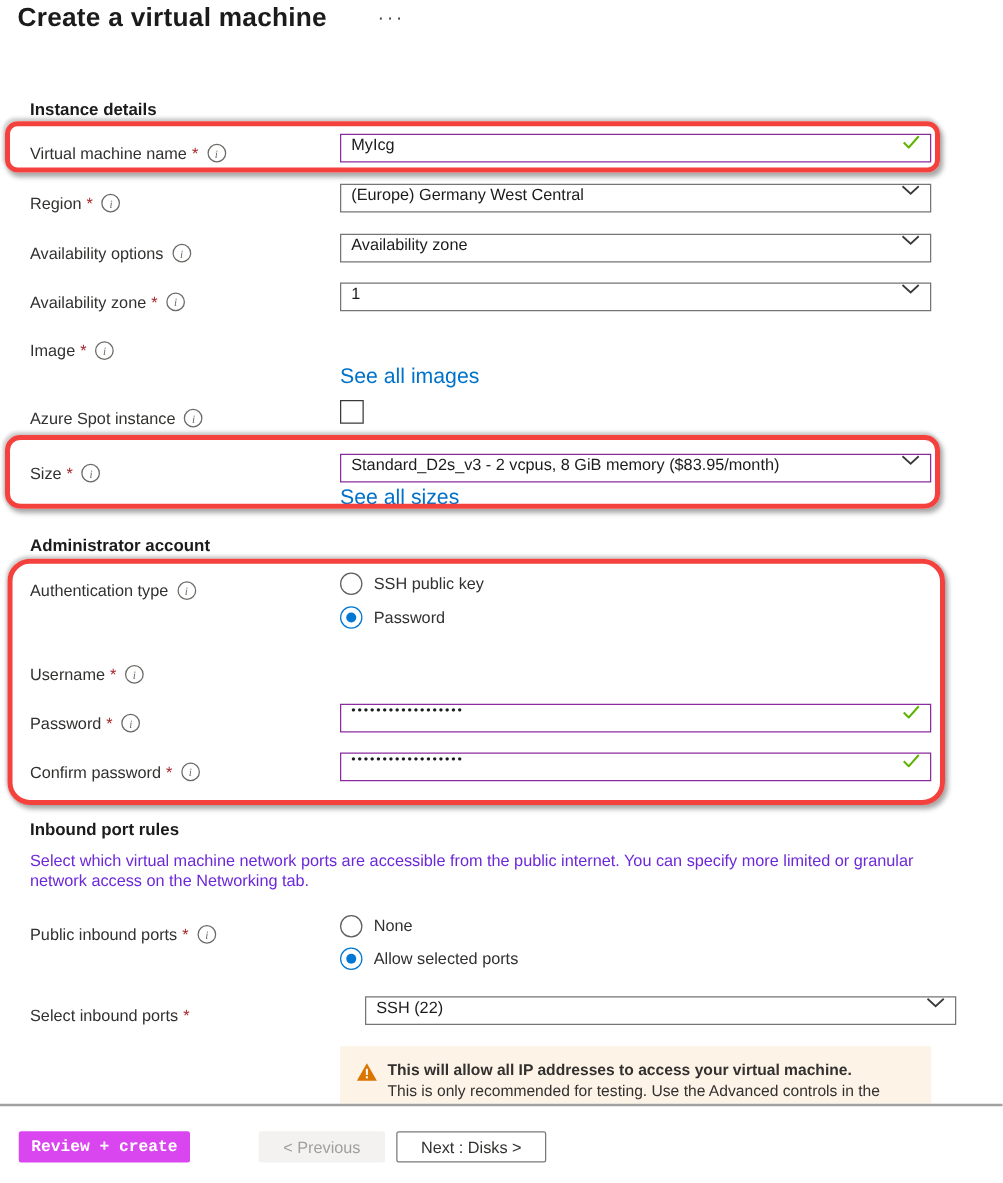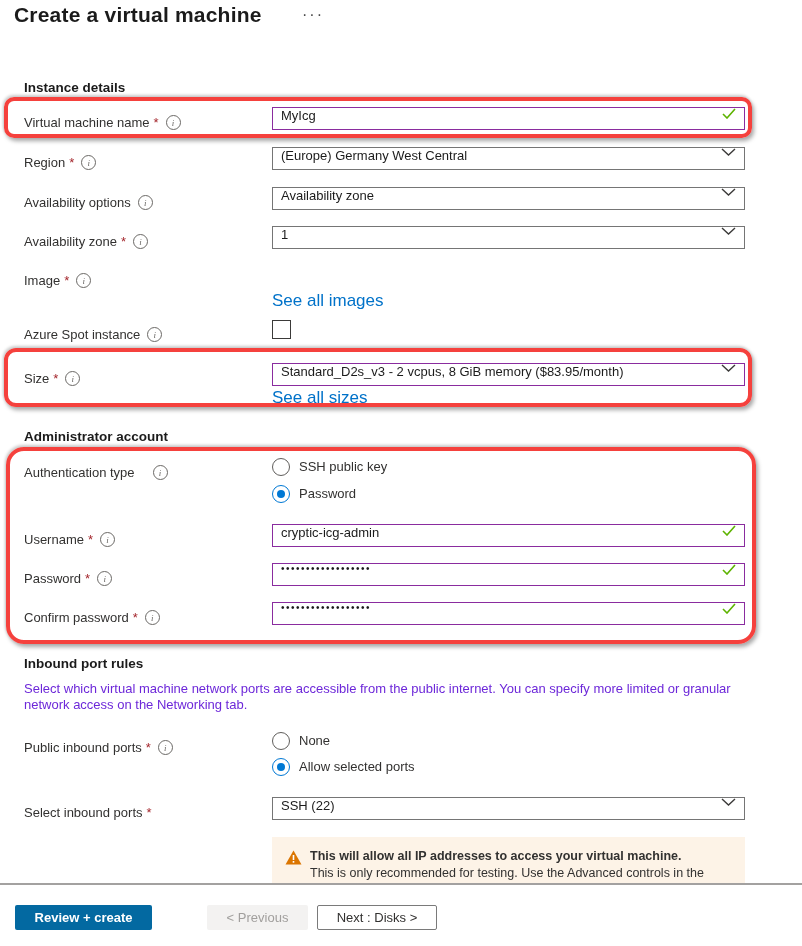--- a/index.html
+++ b/index.html
@@ -55,21 +55,21 @@
   .warning-text b{font-weight:700;}
 
   .annot{position:absolute;border:4px solid #f5413d;pointer-events:none;z-index:40;
          box-shadow:2px 3px 4px rgba(0,0,0,.35), -1px -2px 3px rgba(0,0,0,.2);}
   .annot1{left:4px;top:97px;width:740px;height:33px;border-radius:10px;}
   .annot2{left:4px;top:348px;width:740px;height:51px;border-radius:12px;}
   .annot3{left:6px;top:447px;width:742px;height:189px;border-radius:18px;}
 
   .footer{position:absolute;left:0;top:883px;width:802px;height:63px;background:#fff;border-top:2px solid #a3a1a0;box-sizing:border-box;z-index:60;}
   .btn{position:absolute;top:20px;height:25px;box-sizing:border-box;border-radius:2px;font-size:13px;display:flex;align-items:center;justify-content:center;cursor:pointer;border:none;font-family:"Liberation Sans", sans-serif;}
-  .btn-primary{left:15px;width:137px;background:#0369a1;color:#fff;font-weight:700;}
+  .btn-primary{left:15px;width:137px;background:#d946ef;color:#fff;font-weight:700;font-family:Liberation Mono, monospace;}
   .btn-disabled{left:207px;width:101px;background:#f3f2f1;color:#a19f9d;}
   .btn-secondary{left:317px;width:120px;background:#fff;border:1px solid #7a7a7a;color:#323130;}
 </style>
 </head>
 <body>
 
 <div class="scroll-area">
 
   <div class="page-title">Create a virtual machine</div>
   <div class="more-dots">···</div>
@@ -164,47 +164,37 @@
         <svg width="15" height="9" viewBox="0 0 15 9">
             <path d="M1 1l6.5 6L14 1" fill="none" stroke="#3b3a39" stroke-width="1.4"></path>
           </svg>
       </span>
     </div>
   </div>
   <a class="link" style="top:388px;">See all sizes</a>
 
   <div class="section-heading" style="top:429px;">Administrator account</div>
 
-  <div class="field-label" style="top:457px;gap:11px;">
+  <div class="field-label" style="top:457px;">
     <span>Authentication type</span>
     <span class="info-icon">i</span>
   </div>
   <div class="radio-row" style="top:457px;">
     <span class="radio"></span>
     <span class="radio-label">SSH public key</span>
   </div>
   <div class="radio-row" style="top:484px;">
     <span class="radio selected"></span>
     <span class="radio-label">Password</span>
   </div>
 
   <div class="field-label" style="top:524px;">
     <span>Username</span>
     <span class="req">*</span>
     <span class="info-icon">i</span>
-  </div>
-  <div class="control" style="top:524px;">
-    <div class="textbox valid">
-      <span>cryptic-icg-admin</span>
-      <span class="check-icon">
-        <svg width="14" height="11" viewBox="0 0 14 11">
-            <path d="M1 6l4 4 8-9" fill="none" stroke="#5db300" stroke-width="1.6"></path>
-          </svg>
-      </span>
-    </div>
   </div>
 
   <div class="field-label" style="top:563px;">
     <span>Password</span>
     <span class="req">*</span>
     <span class="info-icon">i</span>
   </div>
   <div class="control" style="top:563px;">
     <div class="textbox valid">
       <span class="dots">••••••••••••••••••</span>
@@ -246,21 +236,21 @@
   </div>
   <div class="radio-row" style="top:757px;">
     <span class="radio selected"></span>
     <span class="radio-label">Allow selected ports</span>
   </div>
 
   <div class="field-label" style="top:797px;">
     <span>Select inbound ports</span>
     <span class="req">*</span>
   </div>
-  <div class="control" style="top:797px;">
+  <div class="control" style="top:797px;margin-left:20px;">
     <div class="dropdown">
       <span>SSH (22)</span>
       <span class="chev">
         <svg width="15" height="9" viewBox="0 0 15 9">
             <path d="M1 1l6.5 6L14 1" fill="none" stroke="#3b3a39" stroke-width="1.4"></path>
           </svg>
       </span>
     </div>
   </div>
 

